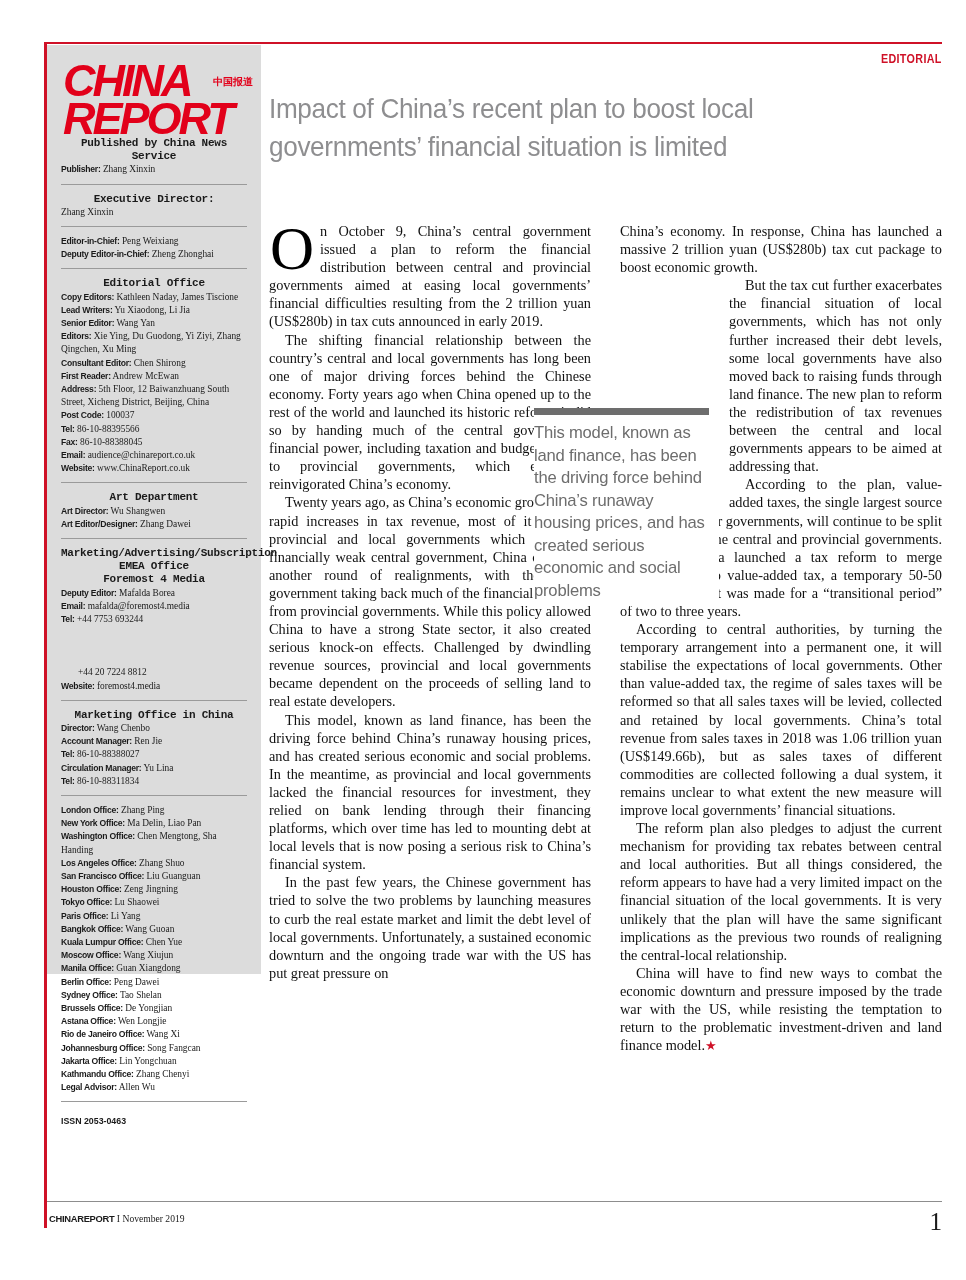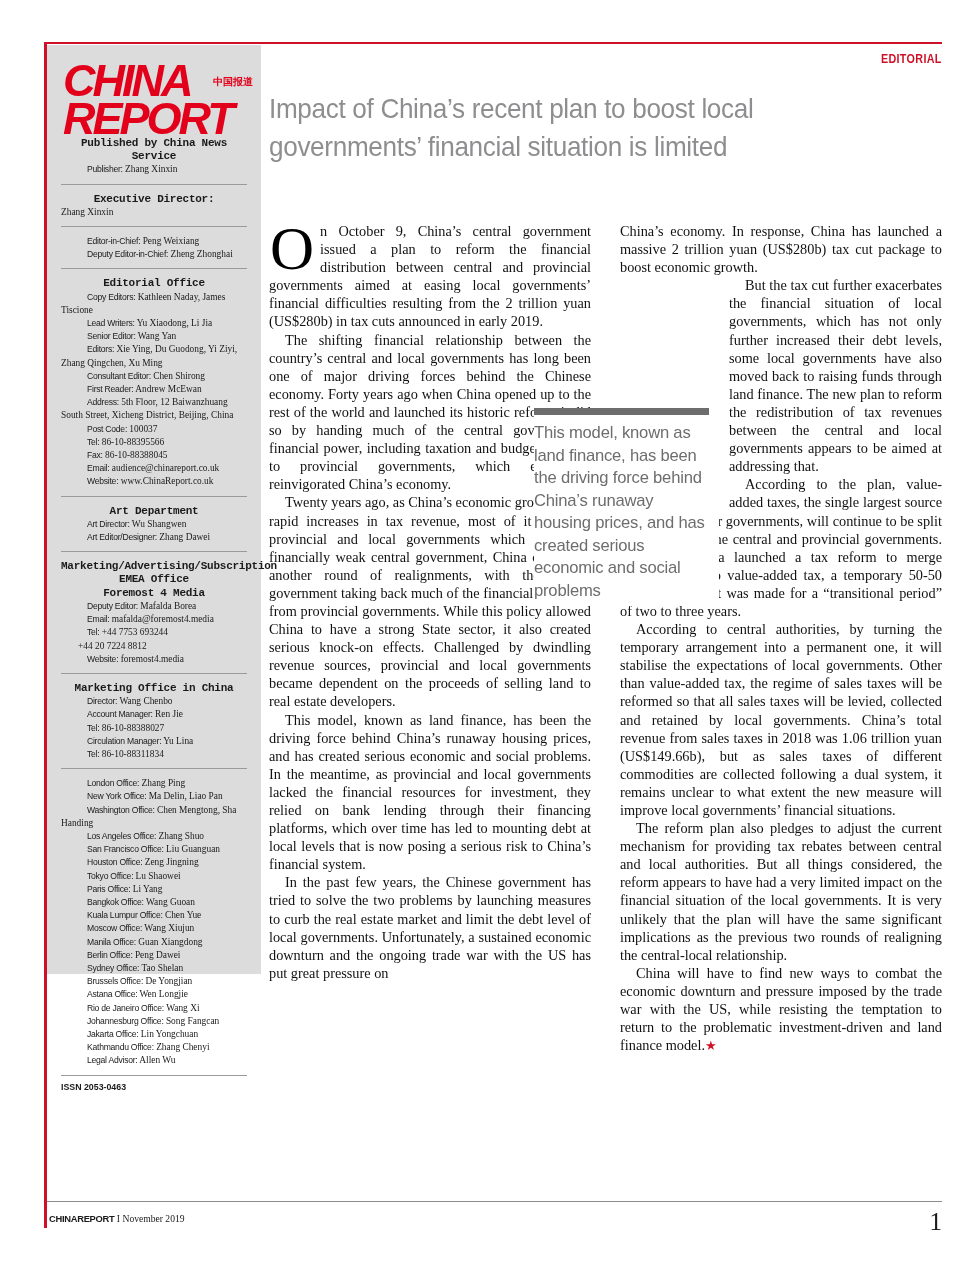--- a/index.html
+++ b/index.html
@@ -101,47 +101,46 @@
 
   .sb-block { margin-top: 8px; }
   .sb-line {
     font-family: "Liberation Serif", serif;
     font-size: 9.4px;
     line-height: 13.2px;
     color: #1a1a1a;
   }
   .sb-line b {
     font-family: "Liberation Sans", sans-serif;
-    font-weight: normal;
+    font-weight: bold;
     font-size: 8.6px;
     letter-spacing: -0.25px;
-    margin-left: 26px;
   }
   .sb-head {
     font-family: Liberation Mono, monospace;
     font-weight: bold;
     font-size: 11px;
     line-height: 13.2px;
     letter-spacing: -0.25px;
     color: #1a1a1a;
     text-align: center;
   }
   .sb-sep {
     border-top: 1px solid #9a9a9a;
     margin: 7px 0 6px 0;
     height: 0;
   }
-  .sb-indent { padding-left: 17px; }
+  .sb-indent { padding-left: 17px; margin-top: 40px; }
   .sb-issn {
     font-family: "Liberation Sans", sans-serif;
     font-weight: bold;
     font-size: 8.8px;
     letter-spacing: 0px;
     color: #1a1a1a;
-    margin-top: 6px;
+    margin-top: 14px;
   }
 
   
   .article { position: absolute; left: 225px; top: 180px; width: 673px; }
   .col {
     position: absolute;
     top: 0;
     width: 322px;
     font-size: 14.3px;
     line-height: 18.1px;

